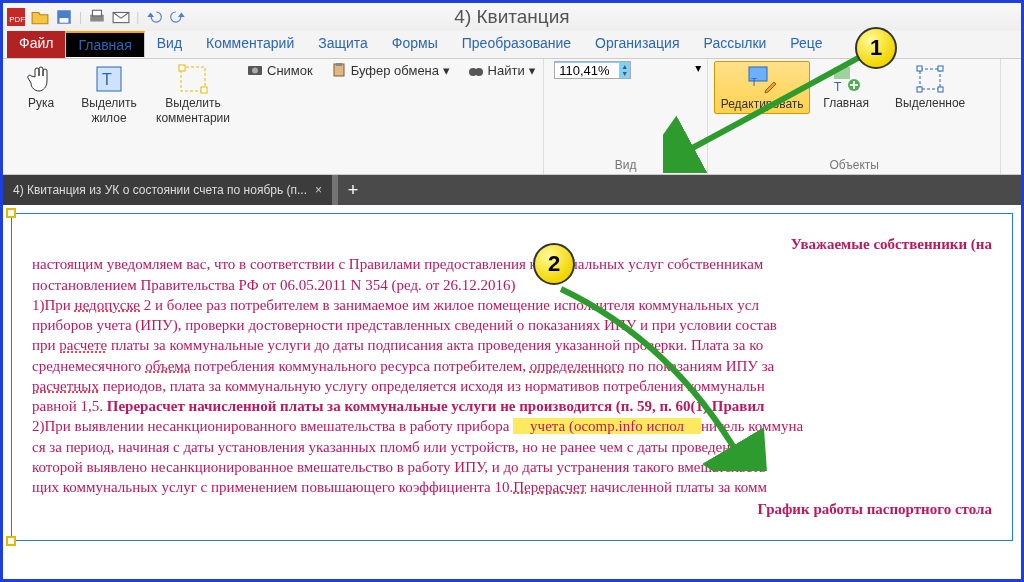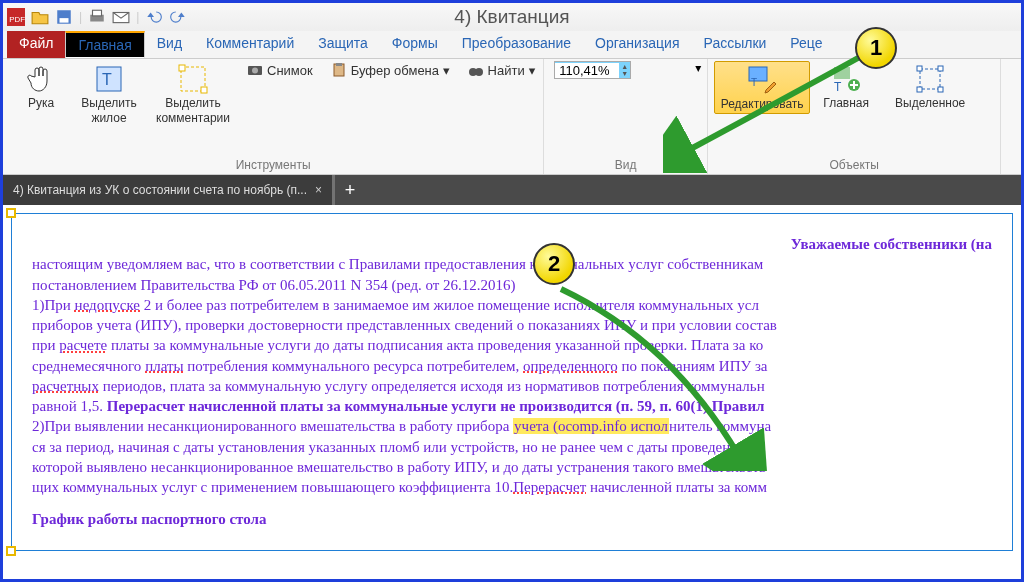--- a/index.html
+++ b/index.html
@@ -18,27 +18,27 @@
 .bigbtn { display:flex; flex-direction:column; align-items:center; padding:2px 4px; gap:2px; width:64px; }
 .bigbtn.wide { width:96px; }
 .bigbtn .ic { width:32px; height:32px; }
 .bigbtn span { font-size:12px; text-align:center; line-height:1.1; color:#333; }
 .smallrow { display:flex; align-items:center; gap:4px; padding:1px 2px; font-size:13px; color:#333; }
 .smallrow .ic { width:16px; height:16px; }
 .col { display:flex; flex-direction:row; gap:14px; }
 .zoom-spin { display:flex; align-items:center; border:1px solid #aaa; background:#7dd3fc; height:18px; }
 .zoom-spin input { border:0; width:64px; padding:0 4px; font-size:13px; }
 .doc-tabs { height:30px; background:#4a4a4a; display:flex; align-items:stretch; }
-.doc-tab { display:flex; align-items:center; color:#ddd; padding:0 10px; gap:8px; max-width:470px; border-right:3px solid #737373; background:#3c3c3c; }
+.doc-tab { display:flex; align-items:center; color:#ddd; padding:0 10px; gap:8px; max-width:470px; border-right:6px solid #737373; background:#3c3c3c; }
 .doc-tab span { overflow:hidden; text-overflow:ellipsis; white-space:nowrap; }
 .doc-tab .close { color:#ccc; }
 .doc-add { color:#fff; width:30px; display:flex; align-items:center; justify-content:center; font-size:18px; }
-.page { position:relative; background:#fff; margin:8px; border:1px solid #1f7fd6; padding:20px 20px; font-family: "Times New Roman", serif; font-size:15px; line-height:1.35; color:#6d28d9; }
+.page { position:relative; background:#fff; margin:8px; border:1px solid #1f7fd6; padding:20px 20px; font-family: "Times New Roman", serif; font-size:15px; line-height:1.35; color:#be185d; }
 .sel-handle { width:10px; height:10px; background:#fff; border:2px solid #e8b800; position:absolute; }
-.page .hl { background:#ffe95e; padding:0 1px; }
+.page .hl { background:#ffe95e; padding:0 17px; }
 .page u { text-decoration: underline dotted red; }
 .callout { position:absolute; width:42px; height:42px; border-radius:50%; background:radial-gradient(circle at 35% 30%, #fffb9a, #f2d600 70%); border:2px solid #333; display:flex; align-items:center; justify-content:center; font:bold 22px sans-serif; color:#000; z-index:50; }
 .arrow { position:absolute; z-index:40; }
 .hi-btn { background:linear-gradient(#ffe08a,#ffd24d); border:1px solid #d19b00; border-radius:2px; }
 </style>
 </head>
 <body>
 
 <div class="qat">
   <span class="ic">
@@ -135,21 +135,20 @@
         <div class="smallrow"><span class="ic"><svg viewBox="0 0 16 16">
                 <rect x="3" y="2" width="10" height="12" fill="#deb887" stroke="#8b5a2b"></rect>
                 <rect x="5" y="1" width="6" height="3" fill="#888"></rect>
               </svg></span><span>Буфер обмена</span> ▾</div>
         <div class="smallrow"><span class="ic"><svg viewBox="0 0 16 16">
                 <circle cx="5" cy="10" r="4" fill="#555"></circle>
                 <circle cx="11" cy="10" r="4" fill="#555"></circle>
               </svg></span><span>Найти</span> ▾</div>
       </div>
     </div>
-    <div class="rgroup-label">Инструменты</div>
   </div>
 
   <div class="rgroup">
     <div class="rgroup-body">
       <div class="col">
         <div style="display:flex;gap:4px;align-items:center">
           <span class="ic"><svg viewBox="0 0 16 16">
                 <circle cx="7" cy="7" r="5" fill="none" stroke="#555"></circle>
                 <line x1="4" y1="7" x2="10" y2="7" stroke="#555"></line>
                 <line x1="11" y1="11" x2="15" y2="15" stroke="#555"></line>
@@ -264,28 +263,28 @@
 <div class="page">
   <div class="sel-handle" style="left:-6px;top:-6px"></div>
   <div class="sel-handle" style="left:-6px;bottom:-6px"></div>
 
   <div style="text-align:right;font-weight:bold">Уважаемые собственники (на</div>
   <div>настоящим уведомляем вас, что в соответствии с Правилами предоставления коммунальных услуг собственникам</div>
   <div>постановлением Правительства РФ от 06.05.2011 N 354 (ред. от 26.12.2016)</div>
   <div><span>1)При </span><u>недопуске</u><span> 2 и более раз потребителем в занимаемое им жилое помещение исполнителя коммунальных усл</span></div>
   <div>приборов учета (ИПУ), проверки достоверности представленных сведений о показаниях ИПУ и при условии состав</div>
   <div><span>при </span><u>расчете</u><span> платы за коммунальные услуги до даты подписания акта проведения указанной проверки. Плата за ко</span></div>
-  <div><span>среднемесячного </span><u>платы</u><span> потребления коммунального ресурса потребителем, </span><u>определенного</u><span> по показаниям ИПУ за</span></div>
+  <div><span>среднемесячного </span><u>объема</u><span> потребления коммунального ресурса потребителем, </span><u>определенного</u><span> по показаниям ИПУ за</span></div>
   <div><u>расчетных</u><span> периодов, плата за коммунальную услугу определяется исходя из нормативов потребления коммунальн</span></div>
   <div><span>равной 1,5. </span><b>Перерасчет начисленной платы за коммунальные услуги не производится (п. 59, п. 60(1) Правил</b></div>
   <div><span>2)При выявлении несанкционированного вмешательства в работу прибора </span><span class="hl">учета (ocomp.info испол</span><span>нитель коммуна</span></div>
   <div>ся за период, начиная с даты установления указанных пломб или устройств, но не ранее чем с даты проведения пр</div>
   <div>которой выявлено несанкционированное вмешательство в работу ИПУ, и до даты устранения такого вмешательств</div>
   <div><span>щих коммунальных услуг с применением повышающего коэффициента 10.</span><u>Перерасчет</u><span> начисленной платы за комм</span></div>
-  <div style="font-weight:bold;margin-top:12px">График работы паспортного стола</div>
+  <div style="text-align:right;font-weight:bold;margin-top:2px">График работы паспортного стола</div>
 </div>
 
 <div class="callout" style="left:852px;top:24px">1</div>
 <svg class="arrow" style="left:660px;top:40px" width="210" height="130">
     <defs>
       <marker id="ah1" markerWidth="12" markerHeight="12" refX="2" refY="6" orient="auto">
         <path d="M0 0L12 6L0 12z" fill="#2e9b2e"></path>
       </marker>
     </defs>
     <path d="M195 15 Q150 40 20 110" fill="none" stroke="#2e9b2e" stroke-width="6" marker-end="url(#ah1)"></path>

